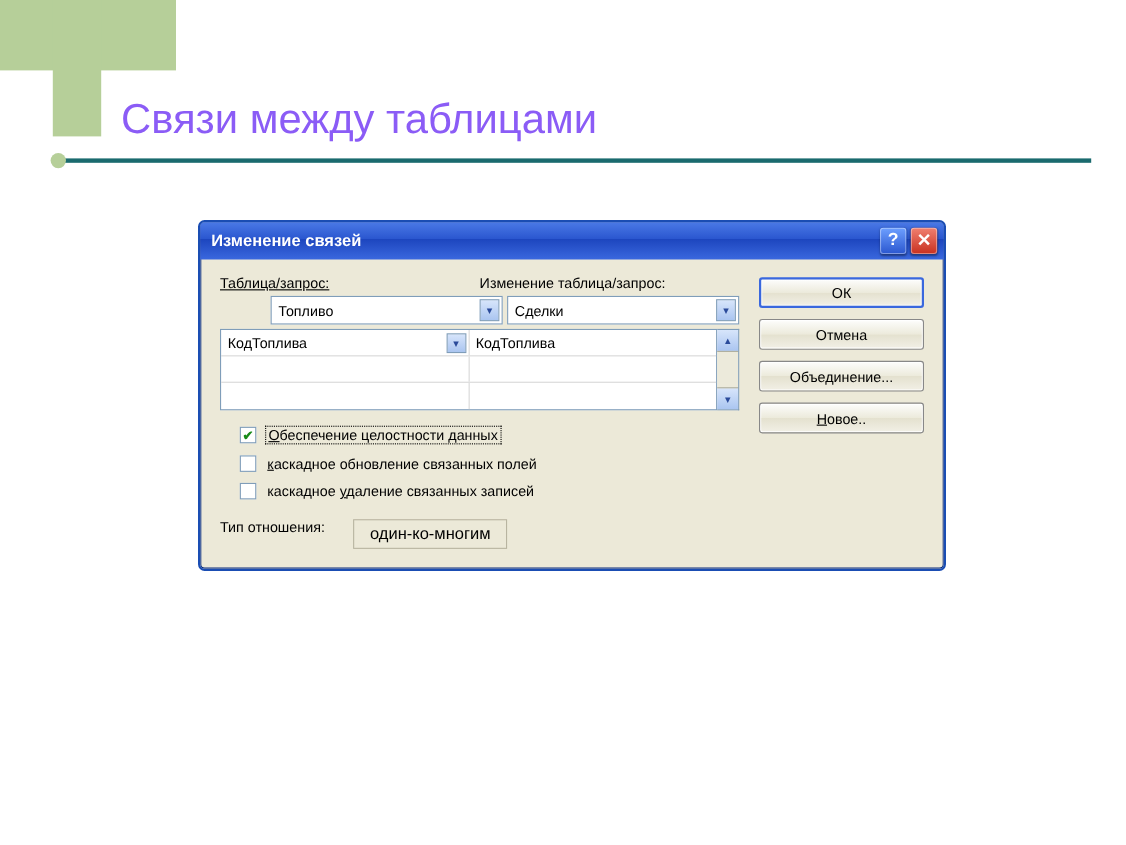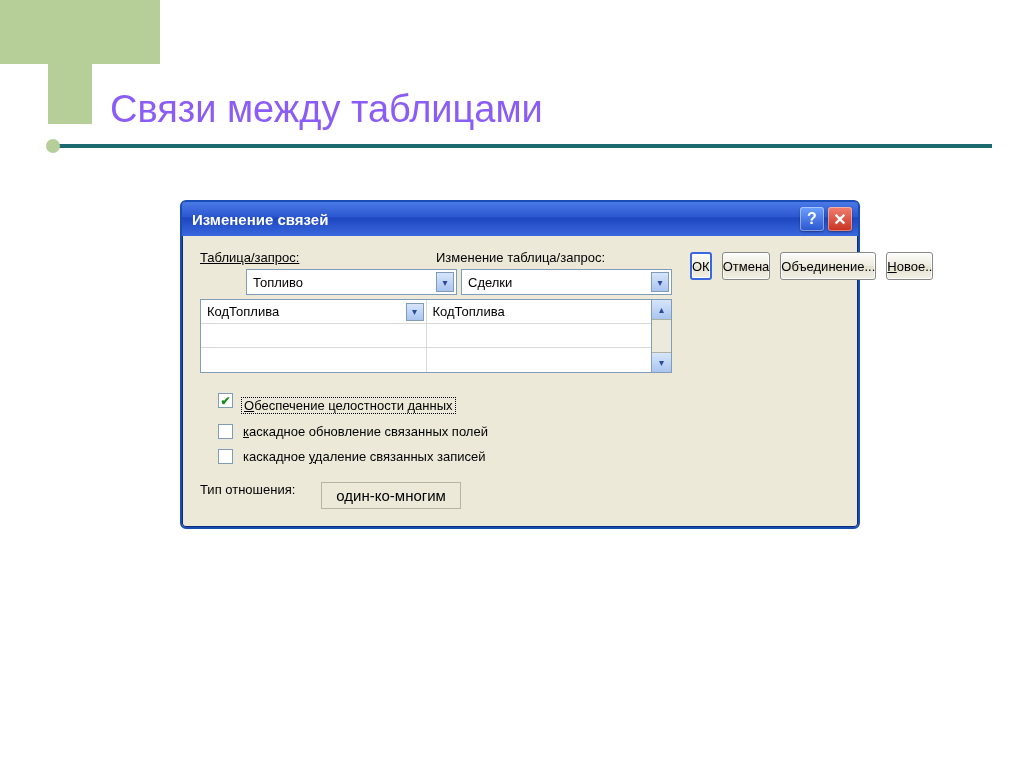--- a/index.html
+++ b/index.html
@@ -92,21 +92,21 @@
   .title-btn.close { background: linear-gradient(#f08070,#c83020); color:#fff; }
 
   .dialog-body {
     padding: 14px 18px 18px 18px;
     font-size: 13px;
     color: #000;
     display: flex;
     gap: 18px;
   }
   .left-col { flex: 1; }
-  .right-col { width: 150px; display:flex; flex-direction:row; gap:10px; padding-top:2px; }
+  .right-col { width: 150px; display:flex; flex-direction:column; gap:10px; padding-top:2px; }
 
   .labels-row { display:flex; margin-bottom:4px; }
   .labels-row > div { flex:1; }
 
   .combo-row { display:flex; gap:4px;padding-left:46px; }
   .combo {
     flex:1;
     height:26px;
     background:#fff;
     border:1px solid #7f9db9;
@@ -168,21 +168,21 @@
 
   .checks { margin-top:14px; margin-left:18px; display:flex; flex-direction:column; gap:10px; }
   .check { display:flex; align-items:center; gap:8px; }
   .box {
     width:15px; height:15px;
     border:1px solid #7f9db9;
     background:#fff;
     display:flex; align-items:center; justify-content:center;
     font-size:12px; color:#188a18; font-weight:bold;
   }
-  .check .focus { border:1px dotted #000; padding:0 2px;margin-top:10px; }
+  .check .focus { border:1px dotted #000; padding:0 2px; }
   .check .plain { padding:0 2px; }
   .u { text-decoration:underline; text-underline-offset:1px; }
 
   .rel-row { display:flex; align-items:flex-start; gap:26px; margin-top:18px; }
   .rel-box {
     border:1px solid #b8b4a0;
     padding:4px 14px;
     background:#ece9d8;
     font-size:15px;
   }

